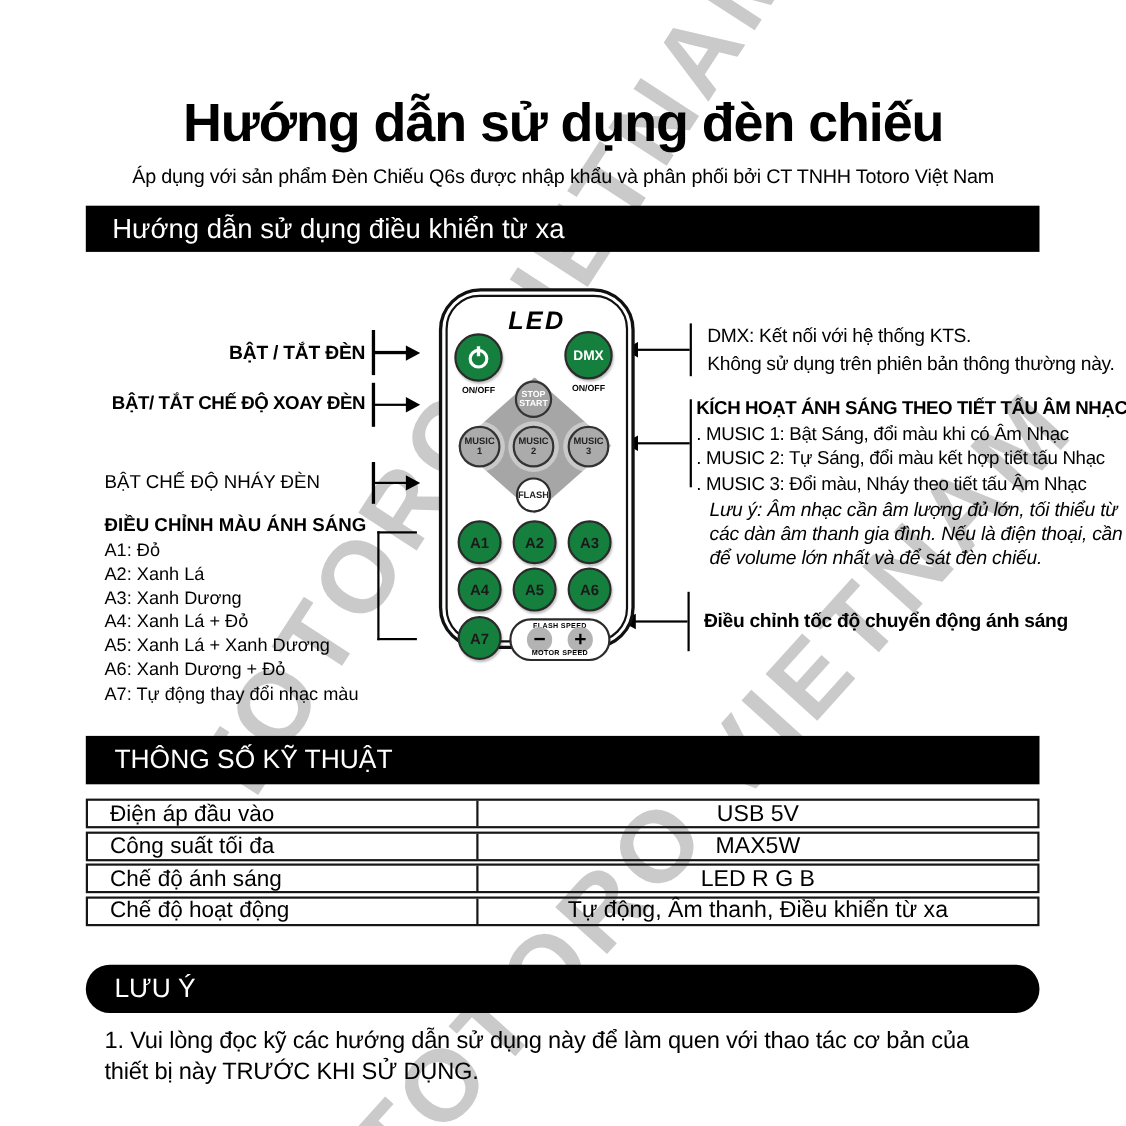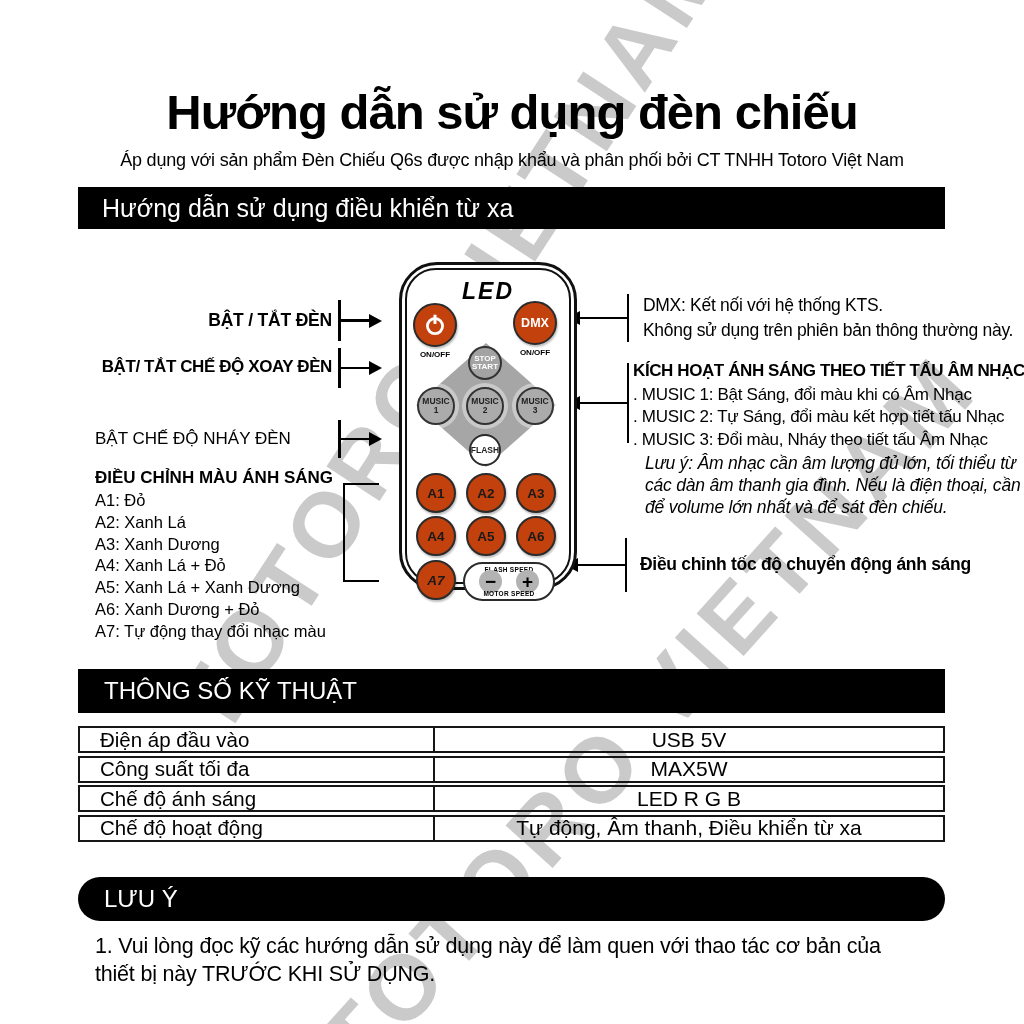--- a/index.html
+++ b/index.html
@@ -21,40 +21,40 @@
   #bar-notes{top:877px;height:44px;font-size:24px;padding-left:26px;border-radius:22px;}
   
   #remote{left:399px;top:262px;width:178px;height:328px;background:#fff;border:3px solid #101010;
           border-radius:38px;box-sizing:border-box;}
   #remote-inner{position:absolute;inset:3px;border:2px solid #101010;border-radius:31px;}
   #remote .el{position:absolute;box-sizing:border-box;}
   #led-brand{left:0;top:13px;width:100%;text-align:center;font-size:23px;font-weight:bold;
              font-style:italic;letter-spacing:2px;}
   .btn{position:absolute;border-radius:50%;display:flex;align-items:center;justify-content:center;
        box-sizing:border-box;text-align:center;}
-  .btn.gray{background:#c2410c;border:2.5px solid #2b2b2b;box-shadow:1px 2px 2px rgba(0,0,0,.25);}
+  .btn.gray{background:#15803d;border:2.5px solid #2b2b2b;box-shadow:1px 2px 2px rgba(0,0,0,.25);}
   .btn.white{background:#fff;border:2.5px solid #2b2b2b;}
   #btn-power{left:11px;top:38px;width:44px;height:44px;}
   #btn-dmx{left:111px;top:36px;width:44px;height:44px;color:#fff;font-size:12.5px;font-weight:bold;}
   .onoff{position:absolute;width:60px;text-align:center;font-size:8px;font-weight:bold;}
   #onoff-power{left:3px;top:85px;}
   #onoff-dmx{left:103px;top:83px;}
   #diamond{left:14px;top:78px;width:140px;height:124px;background:#a6a6a6;
            clip-path:polygon(50% 0,100% 50%,50% 100%,0 50%);}
   #btn-stopstart{left:66px;top:81px;width:34px;height:34px;background:#a3a3a3;border:2px solid #333;
                  color:#fff;font-size:8px;font-weight:bold;line-height:8.5px;flex-direction:column;}
   .btn.music{width:38px;height:38px;background:#ababab;border:2px solid #333;color:#222;
              font-size:8.5px;font-weight:bold;line-height:9px;flex-direction:column;
              box-shadow:0 0 0 4px rgba(255,255,255,.4);}
   #btn-music1{left:15px;top:122px;} #btn-music2{left:64px;top:122px;} #btn-music3{left:114px;top:122px;}
   #btn-flash{left:67px;top:169px;width:32px;height:32px;font-size:8.5px;font-weight:bold;color:#222;}
   .btn.abtn{width:40px;height:40px;font-size:13.5px;font-weight:bold;color:#1a1a1a;}
   #btn-a1{left:14px;top:208px;} #btn-a2{left:64px;top:208px;} #btn-a3{left:114px;top:208px;}
   #btn-a4{left:14px;top:251px;} #btn-a5{left:64px;top:251px;} #btn-a6{left:114px;top:251px;}
-  #btn-a7{left:14px;top:295px;font-style:italic;}
+  #btn-a7{left:14px;top:295px;}
   #speed-pill{left:61px;top:297px;width:92px;height:39px;background:#fff;border:2px solid #2b2b2b;
               border-radius:20px;display:flex;flex-direction:column;align-items:center;
               justify-content:space-between;padding:2px 0;}
   .speed-cap{font-size:6.5px;font-weight:bold;letter-spacing:.3px;}
   .speed-mid{display:flex;width:100%;justify-content:space-evenly;align-items:center;
              margin-top:-4px;margin-bottom:-4px;}
   .sign{width:23px;height:23px;border-radius:50%;background:#b3b3b3;display:flex;align-items:center;
         justify-content:center;font-size:19px;font-weight:bold;line-height:1;color:#000;}
   
   #lbl-power{left:95px;top:310px;width:237px;text-align:right;font-size:17.5px;font-weight:bold;letter-spacing:-0.2px;}

